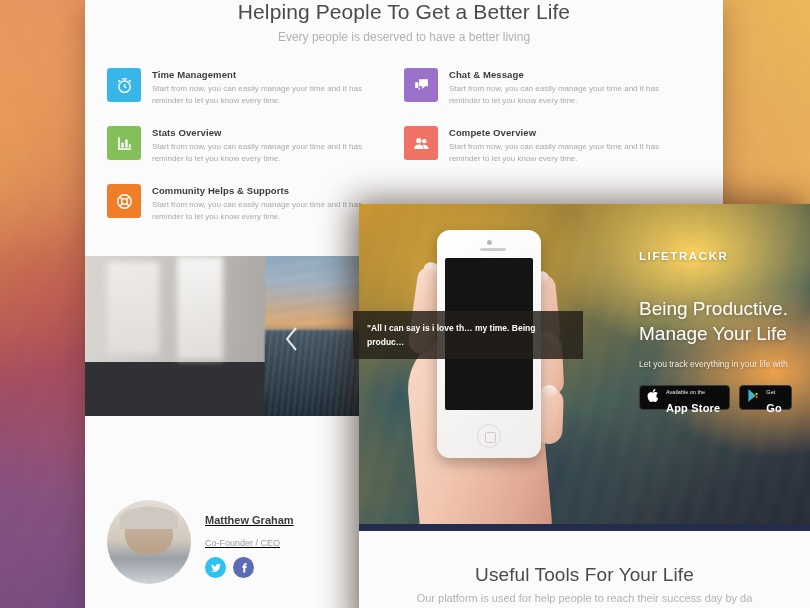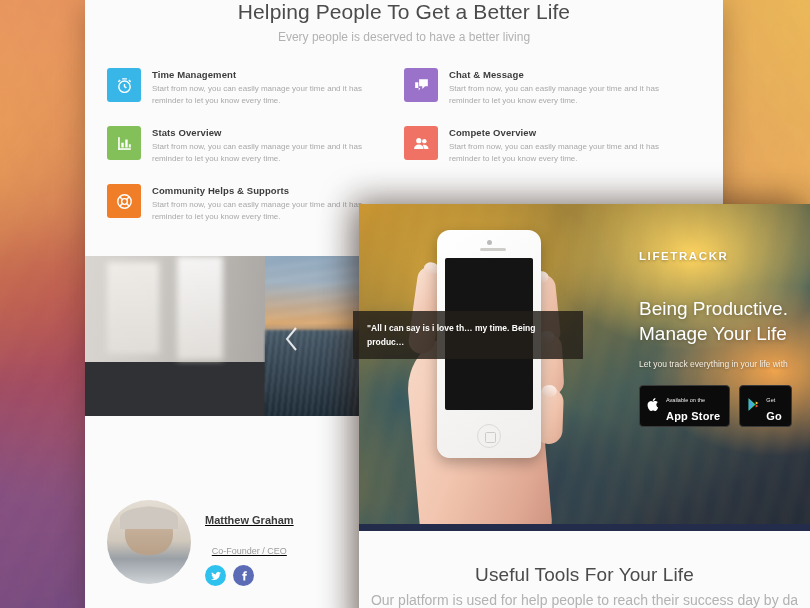--- a/index.html
+++ b/index.html
@@ -148,21 +148,21 @@
     border-radius:45%; background:linear-gradient(180deg,#f0d8c2,#e2bfa2);
   }
   .av-woman:after{
     content:""; position:absolute; left:10%; top:6%; width:80%; height:60%;
     border-radius:50% 50% 40% 40%;
     background:linear-gradient(180deg,#c98a4a 0%, #b8763c 40%, rgba(184,118,60,0) 72%);
     z-index:-0;
   }
   .member-body { padding-left:14px; padding-top:14px;text-decoration:underline; }
   .member-name { font-size:11px; font-weight:700; color:#3c3c3c; }
-  .member-role { font-size:9px; color:#9b9b9b; margin-top:20px;text-align:center; }
+  .member-role { font-size:9px; color:#9b9b9b; margin-top:12px; }
   .socials { display:flex; gap:7px; margin-top:9px; }
   .soc {
     width:21px; height:21px; border-radius:50%;
     display:flex; align-items:center; justify-content:center; color:#fff;
   }
   .soc svg { display:block; }
 
   
   #front-window {
     left:359px; top:173px; width:451px; height:435px;
@@ -241,35 +241,35 @@
   .hero-title {
     margin-top:34px; font-size:19px; line-height:1.32; color:#fff; font-weight:400;
     white-space:nowrap; text-shadow:0 1px 4px rgba(0,0,0,.32);
   }
   .hero-lead {
     margin-top:13px; font-size:8.5px; color:#f3ece0; white-space:nowrap;
     text-shadow:0 1px 3px rgba(0,0,0,.32);
   }
   .store-row { display:flex; gap:9px; margin-top:16px; }
   .store-btn {
-    height:42px; border-radius:4px; background:#0b0b0b; border:1px solid #3a3a3a;
+    height:25px; border-radius:4px; background:#0b0b0b; border:1px solid #3a3a3a;
     display:flex; align-items:center; padding:0 9px 0 7px; gap:6px; color:#fff;
     white-space:nowrap;
   }
   .store-sm { font-size:5.5px; line-height:1; opacity:.92; }
   .store-lg { font-size:11px; line-height:1.05; font-weight:700; letter-spacing:.2px; }
 
   
   #front-bottom {
     position:absolute; left:0; top:320px; width:100%; bottom:0; background:#fbfbfb;
   }
   .navy-band { width:100%; height:7px; background:#242c4c; }
   #tools-head { padding-top:33px; }
   #tools-head .sec-title { font-size:19px; }
-  #tools-head .sec-sub { font-size:14px; white-space:nowrap; }
+  #tools-head .sec-sub { font-size:11px; white-space:nowrap; }
 </style>
 </head>
 <body>
 
 <div id="backdrop">
   <div class="layer bg-base"></div>
   <div class="layer bg-streaks"></div>
 </div>
 
 <div class="window" id="back-window">

